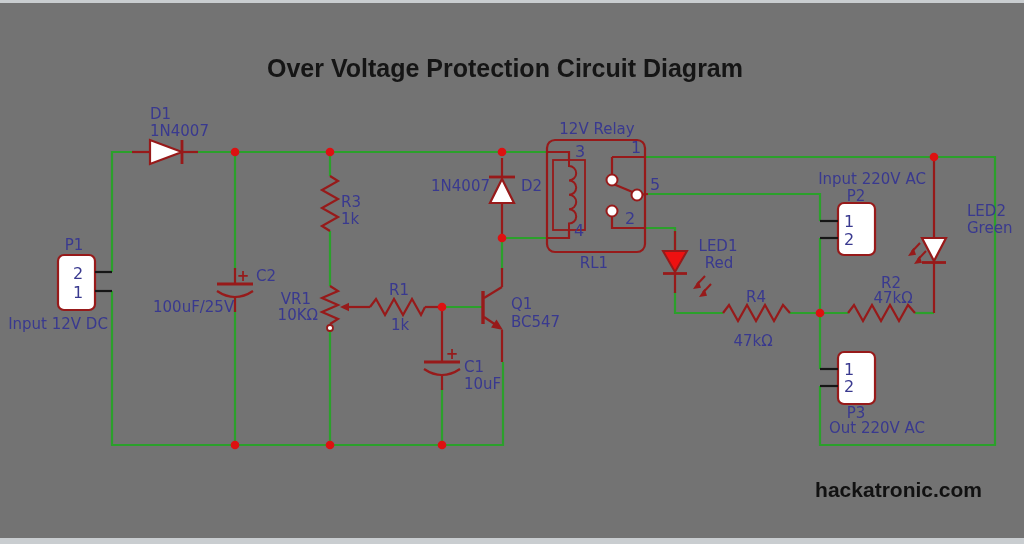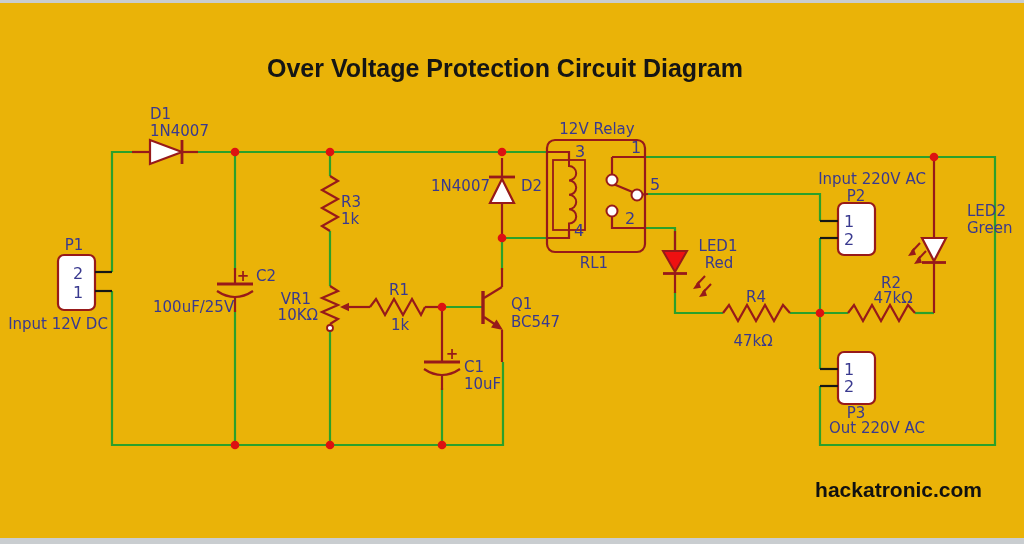--- a/index.html
+++ b/index.html
@@ -1,16 +1,16 @@
 <!DOCTYPE html>
 <html style="--wire: #2BA02B; --component: #971A1A; --junction: #DD1111; --label: #39398F; --led_red: #EE1111;"><head>
 <meta charset="utf-8">
 <style>
   html,body{margin:0;padding:0;background:#ffffff;}
-  #stage{position:relative;width:1024px;height:544px;background:#eab308;overflow:hidden;
+  #stage{position:relative;width:1024px;height:544px;background:#737373;overflow:hidden;
          font-family:"DejaVu Sans",sans-serif;}
   svg{position:absolute;left:0;top:0;}
   .wire{stroke:var(--wire,#2BA02B);stroke-width:2.2;fill:none;}
   .cmp{stroke:var(--component,#971A1A);stroke-width:2.2;fill:none;}
   .fw{fill:#ffffff;}
   .bar{stroke:var(--component,#971A1A);stroke-width:2.8;fill:none;}
   .thin{stroke-width:1.8;}
   .blk{stroke:#161616;stroke-width:2.2;fill:none;}
   .dot{fill:var(--junction,#DD1111);stroke:none;}
   .ah{fill:var(--component,#971A1A);stroke:none;}

